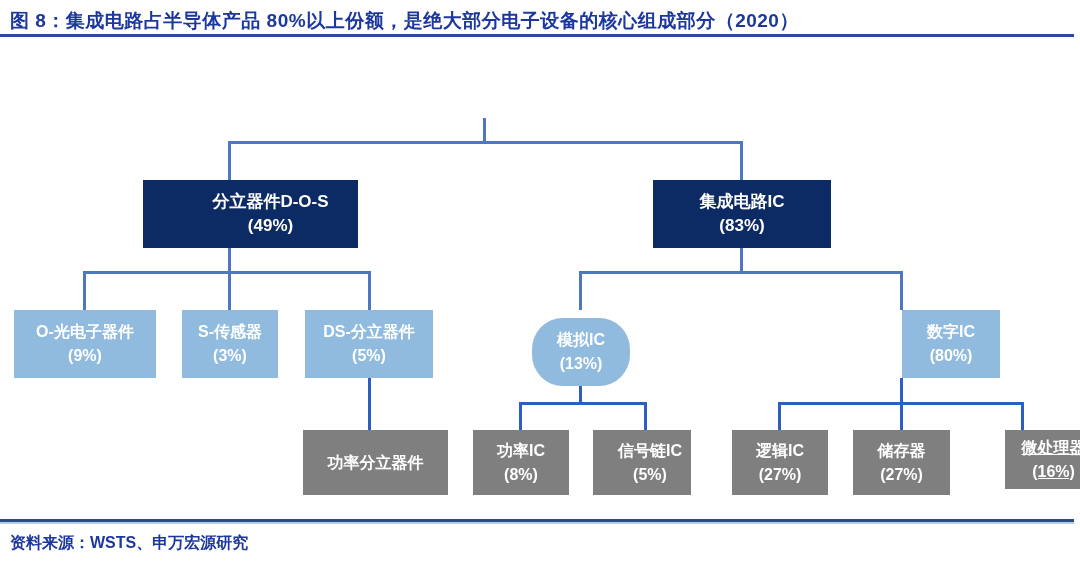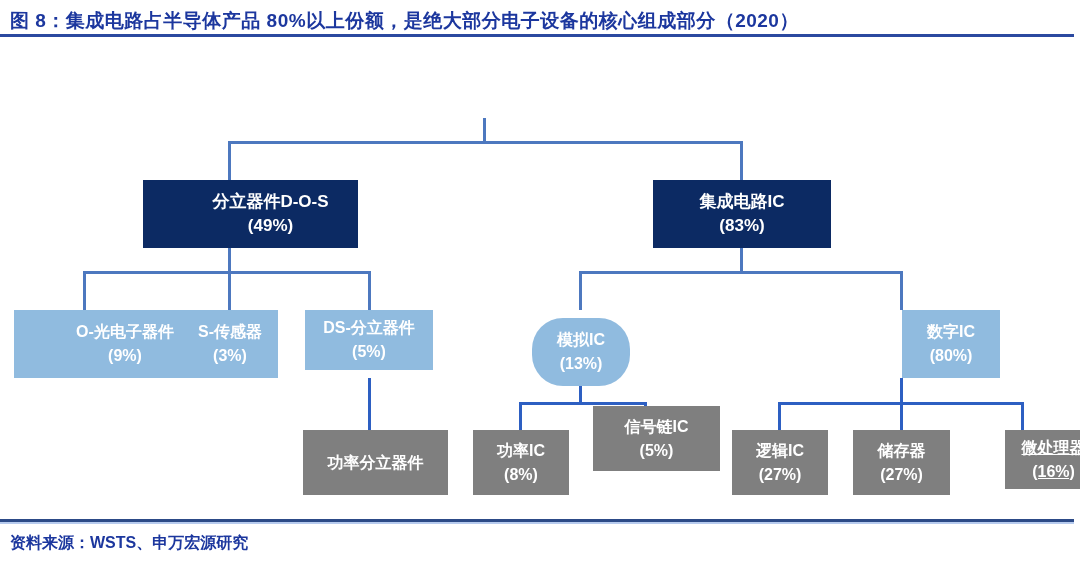--- a/index.html
+++ b/index.html
@@ -74,50 +74,50 @@
 
   <div class="box lv2" style="left:143px;top:180px;width:175px;height:68px;padding-left:40px;">
     <span>分立器件D-O-S</span>
     <span>(49%)</span>
   </div>
   <div class="box lv2" style="left:653px;top:180px;width:178px;height:68px;">
     <span>集成电路IC</span>
     <span>(83%)</span>
   </div>
 
-  <div class="box lv3" style="left:14px;top:310px;width:142px;height:68px;padding-left:40px;">
+  <div class="box lv3" style="left:14px;top:310px;width:142px;height:68px;">
     <span>O-光电子器件</span>
     <span>(9%)</span>
   </div>
   <div class="box lv3" style="left:182px;top:310px;width:96px;height:68px;">
     <span>S-传感器</span>
     <span>(3%)</span>
   </div>
-  <div class="box lv3" style="left:305px;top:310px;width:128px;height:60px;">
+  <div class="box lv3" style="left:305px;top:310px;width:128px;height:68px;">
     <span>DS-分立器件</span>
     <span>(5%)</span>
   </div>
   <div class="box lv3" style="left:532px;top:318px;width:98px;height:68px;border-radius:31px;">
     <span>模拟IC</span>
     <span>(13%)</span>
   </div>
   <div class="box lv3" style="left:902px;top:310px;width:98px;height:68px;">
     <span>数字IC</span>
     <span>(80%)</span>
   </div>
 
   <div class="box lv4" style="left:303px;top:430px;width:145px;height:65px;">
     <span>功率分立器件</span>
     <span></span>
   </div>
   <div class="box lv4" style="left:473px;top:430px;width:96px;height:65px;">
     <span>功率IC</span>
     <span>(8%)</span>
   </div>
-  <div class="box lv4" style="left:593px;top:406px;width:127px;height:65px;">
+  <div class="box lv4" style="left:593px;top:430px;width:82px;height:65px;padding-left:16px;">
     <span>信号链IC</span>
     <span>(5%)</span>
   </div>
   <div class="box lv4" style="left:732px;top:430px;width:96px;height:65px;">
     <span>逻辑IC</span>
     <span>(27%)</span>
   </div>
   <div class="box lv4" style="left:853px;top:430px;width:97px;height:65px;">
     <span>储存器</span>
     <span>(27%)</span>

